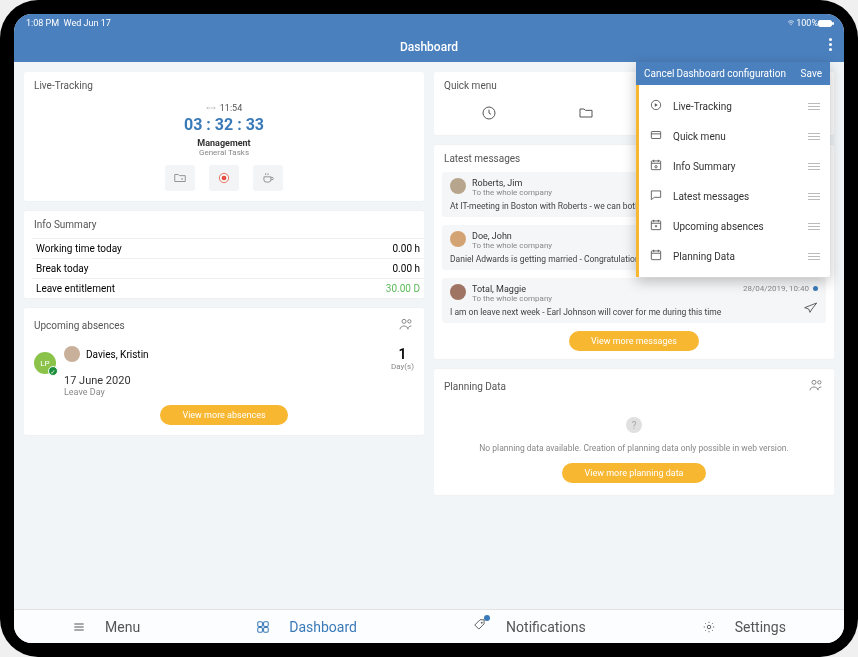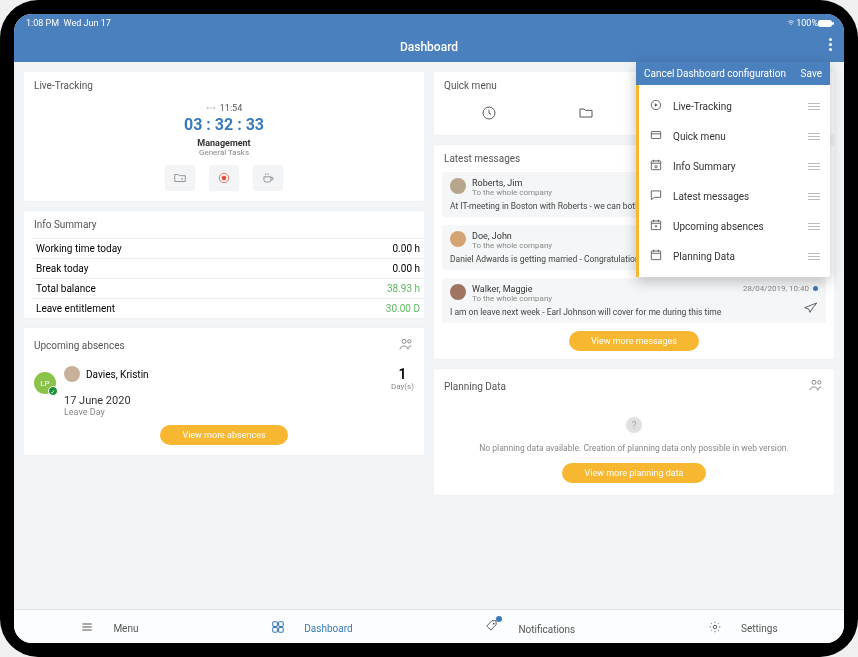--- a/index.html
+++ b/index.html
@@ -65,21 +65,21 @@
   .msg .meta{position:absolute;top:6px;right:8px;font-size:8px;color:#888;display:flex;align-items:center;gap:4px;}
   .msg .meta .dot{width:5px;height:5px;background:#3a7ab8;border-radius:50%;}
   .msg .reply{position:absolute;bottom:6px;right:8px;}
   .messages-wrap{padding-bottom:8px;}
   
   .plan-body{text-align:center;padding:14px 10px 12px;}
   .plan-body .icn{width:16px;height:16px;background:#e0e0e0;border-radius:50%;margin:0 auto 10px;display:flex;align-items:center;justify-content:center;font-size:10px;color:#aaa;}
   .plan-body .txt{font-size:8.5px;color:#888;}
   
   .bottomnav{height:34px;border-top:1px solid #e2e2e2;background:#fcfdfe;display:flex;justify-content:space-around;align-items:center;}
-  .nav-item{display:flex;align-items:flex-end;gap:19px;font-size:10px;color:#555;}
+  .nav-item{display:flex;align-items:center;gap:19px;font-size:14px;color:#555;}
   .nav-item svg{width:14px;height:14px;}
   .nav-item.active{color:#3a7ab8;}
   .nav-item.active svg rect,.nav-item.active svg path{stroke:#3a7ab8;}
   .nav-notif-dot{position:relative;}
   .nav-notif-dot:after{content:"";position:absolute;top:-3px;right:-3px;width:6px;height:6px;background:#3a7ab8;border-radius:50%;}
   
   .config-popup{position:absolute; top:48px; right:14px; width:194px; background:#fff; border-radius:2px; box-shadow:0 4px 14px rgba(0,0,0,0.25); z-index:50;}
   .config-head{background:#4b80be; color:#fff; display:flex; align-items:center; padding:6px 8px; font-size:10px;}
   .config-head .ctr{flex:1;text-align:left;padding-left:2px;}
   .config-list{padding:6px 0; border-left:3px solid #f7b731;}
@@ -159,24 +159,20 @@
         <div class="card">
           <div class="card-header">Info Summary</div>
           <div id="info-rows">
               <div class="info-row">
                 <span>Working time today</span>
                 <span class="val ">0.00 h</span>
               </div>
               <div class="info-row">
                 <span>Break today</span>
                 <span class="val ">0.00 h</span>
-              </div>
-              <div class="info-row">
-                <span>Total balance</span>
-                <span class="val green">38.93 h</span>
               </div>
               <div class="info-row">
                 <span>Leave entitlement</span>
                 <span class="val green">30.00 D</span>
               </div>
             </div>
         </div>
 
         <div class="card">
           <div class="card-header with-icon">
@@ -261,21 +257,21 @@
         <div class="to">To the whole company</div>
       </div>
     </div>
 
     <div class="text">Daniel Adwards is getting married - Congratulations!</div>
     </div>
               <div class="msg">
     <div class="head">
       <span class="avatar av3"></span>
       <div>
-        <div class="who">Walker, Maggie</div>
+        <div class="who">Total, Maggie</div>
         <div class="to">To the whole company</div>
       </div>
     </div>
     <div class="meta">
                   <span>28/04/2019, 10:40</span>
                   <span class="dot"></span>
                 </div>
     <div class="text">I am on leave next week - Earl Johnson will cover for me during this time</div>
     <span class="reply"><svg width="16" height="12" viewBox="0 0 24 18">
                     <path d="M22 3L4 10l6 2 2 5 3-5 7-9z" fill="none" stroke="#555" stroke-width="1.4"></path>

